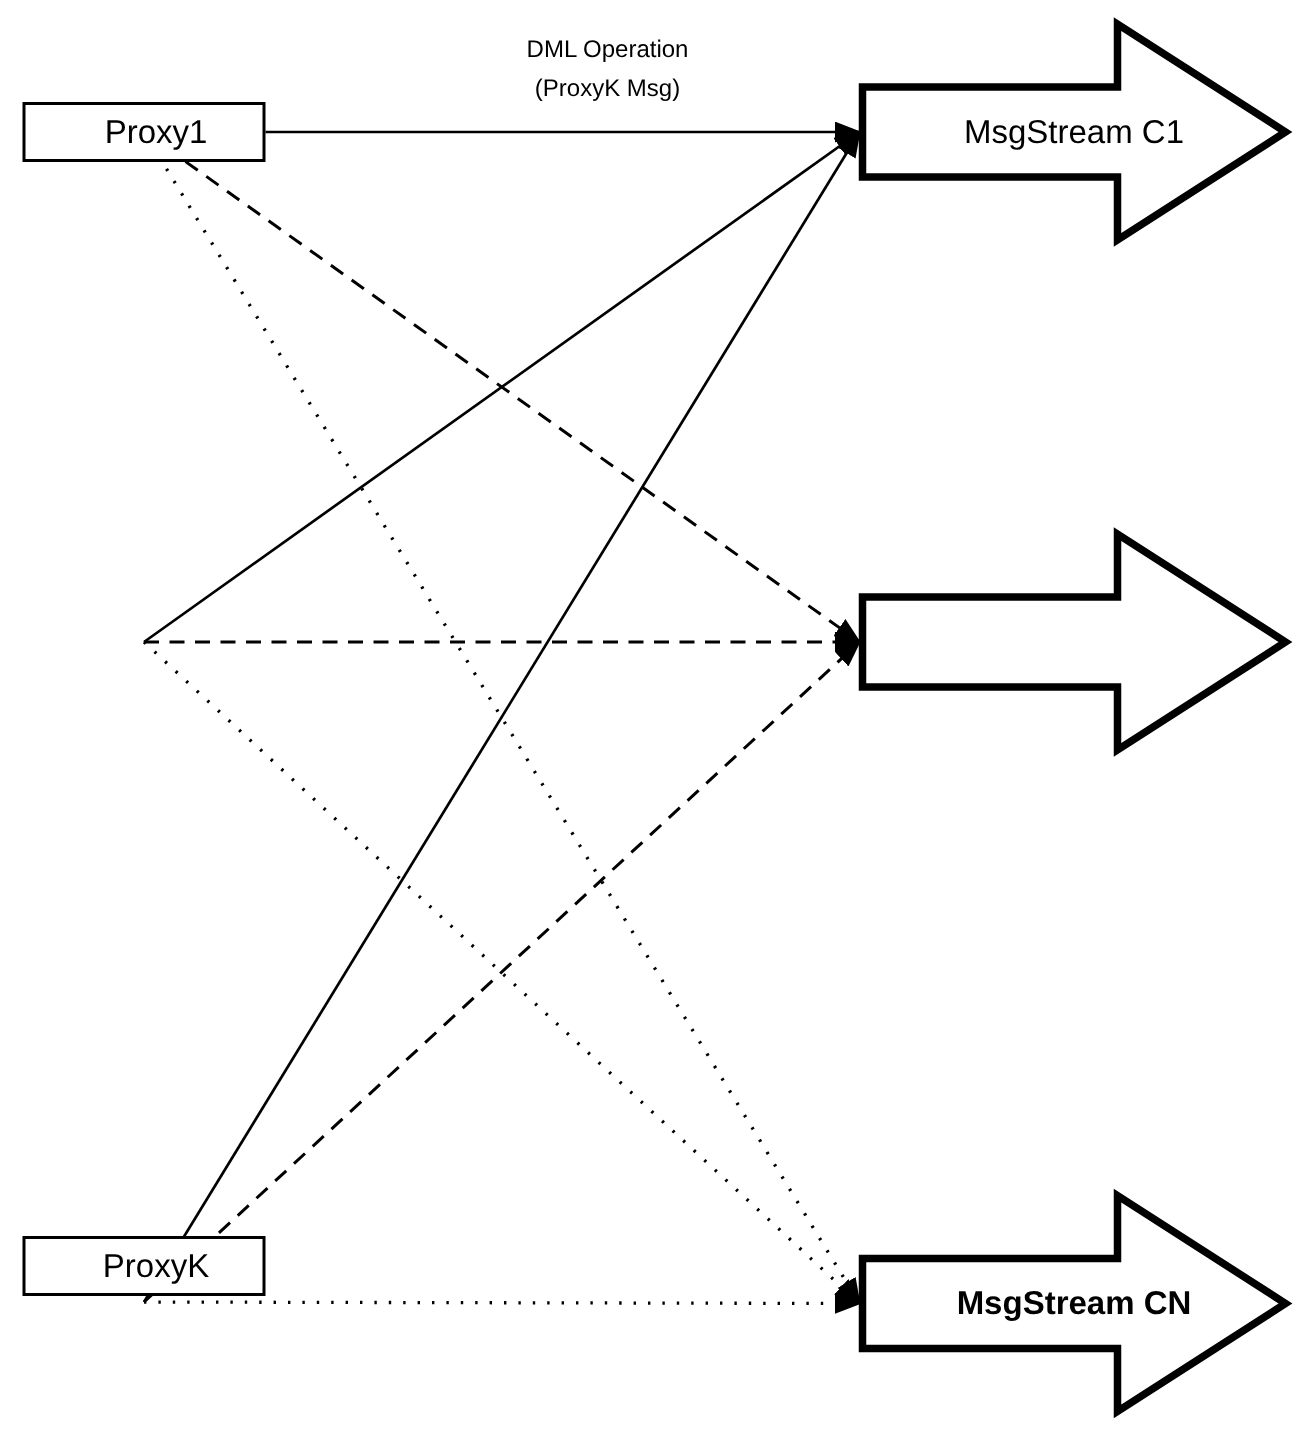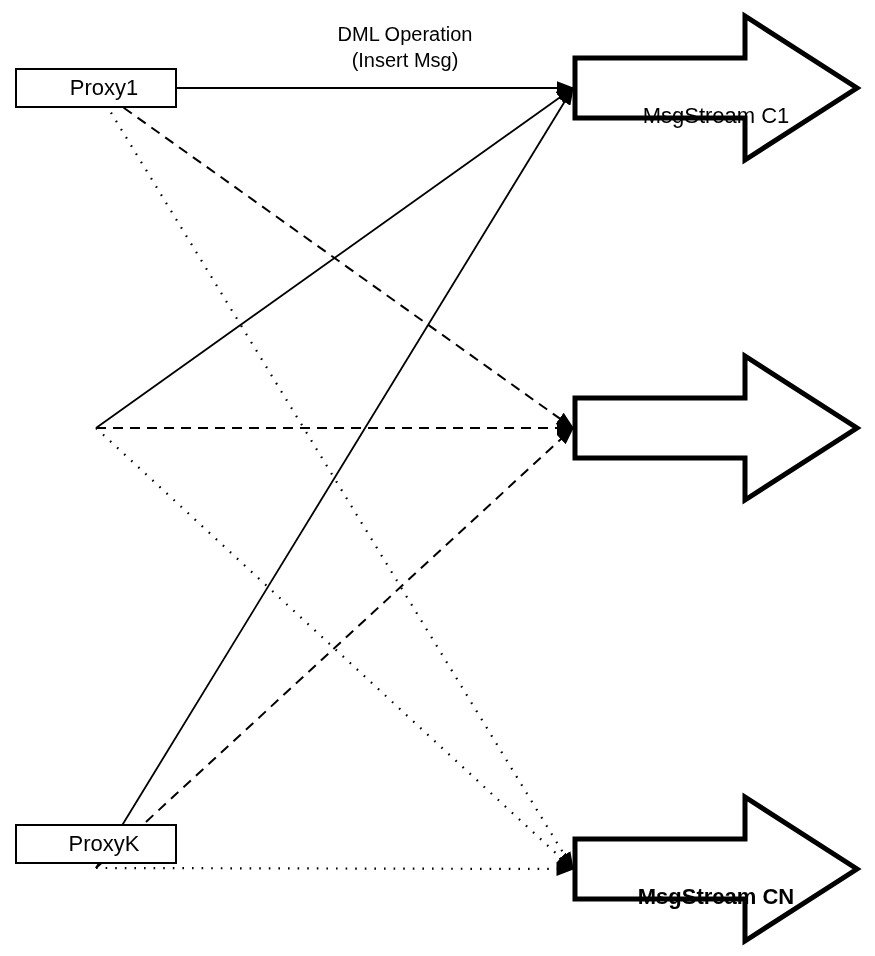--- a/index.html
+++ b/index.html
@@ -52,32 +52,31 @@
   .proxy-node.p2 { top: 408px; }
   .proxy-node.pk { top: 824px; }
   .stream-label {
     position: absolute;
     left: 575px;
     width: 282px;
     text-align: center;
     font-size: 22px;
     color: #000000;
     pointer-events: none;
-    margin-top: 28px;
   }
   .stream-label.s1 { top: 75px; }
   .stream-label.s2 { top: 415px; }
   .stream-label.sn { top: 856px; font-weight: bold; }
   .dml-label {
     position: absolute;
     left: 295px;
     top: 21px;
     width: 220px;
     text-align: center;
-    font-size: 20px;
+    font-size: 16px;
     line-height: 26px;
     color: #000000;
   }
 </style>
 </head>
 <body>
 
 <div class="canvas">
 
   <svg class="edge-layer" width="875" height="956" viewBox="0 0 875 956">
@@ -99,21 +98,21 @@
         <line x1="96" y1="868" x2="573" y2="869" class="edge edge-dotted" marker-end="url(#arrowhead)"></line>
       </g>
 
     <path class="stream-arrow" d="M575,58 H745 V16 L857,88 L745,160 V118 H575 Z"></path>
     <path class="stream-arrow" d="M575,398 H745 V356 L857,428 L745,500 V458 H575 Z"></path>
     <path class="stream-arrow" d="M575,839 H745 V797 L857,869 L745,941 V899 H575 Z"></path>
   </svg>
 
   <div class="dml-label">
     <span>DML Operation</span><br>
-    <span>(Insert Msg)</span>
+    <span>(ProxyK Msg)</span>
   </div>
 
   <div class="proxy-node p1">
     <span>Proxy1</span>
   </div>
   <div class="proxy-node pk">
     <span>ProxyK</span>
   </div>
 
   <div class="stream-label s1">MsgStream C1</div>

